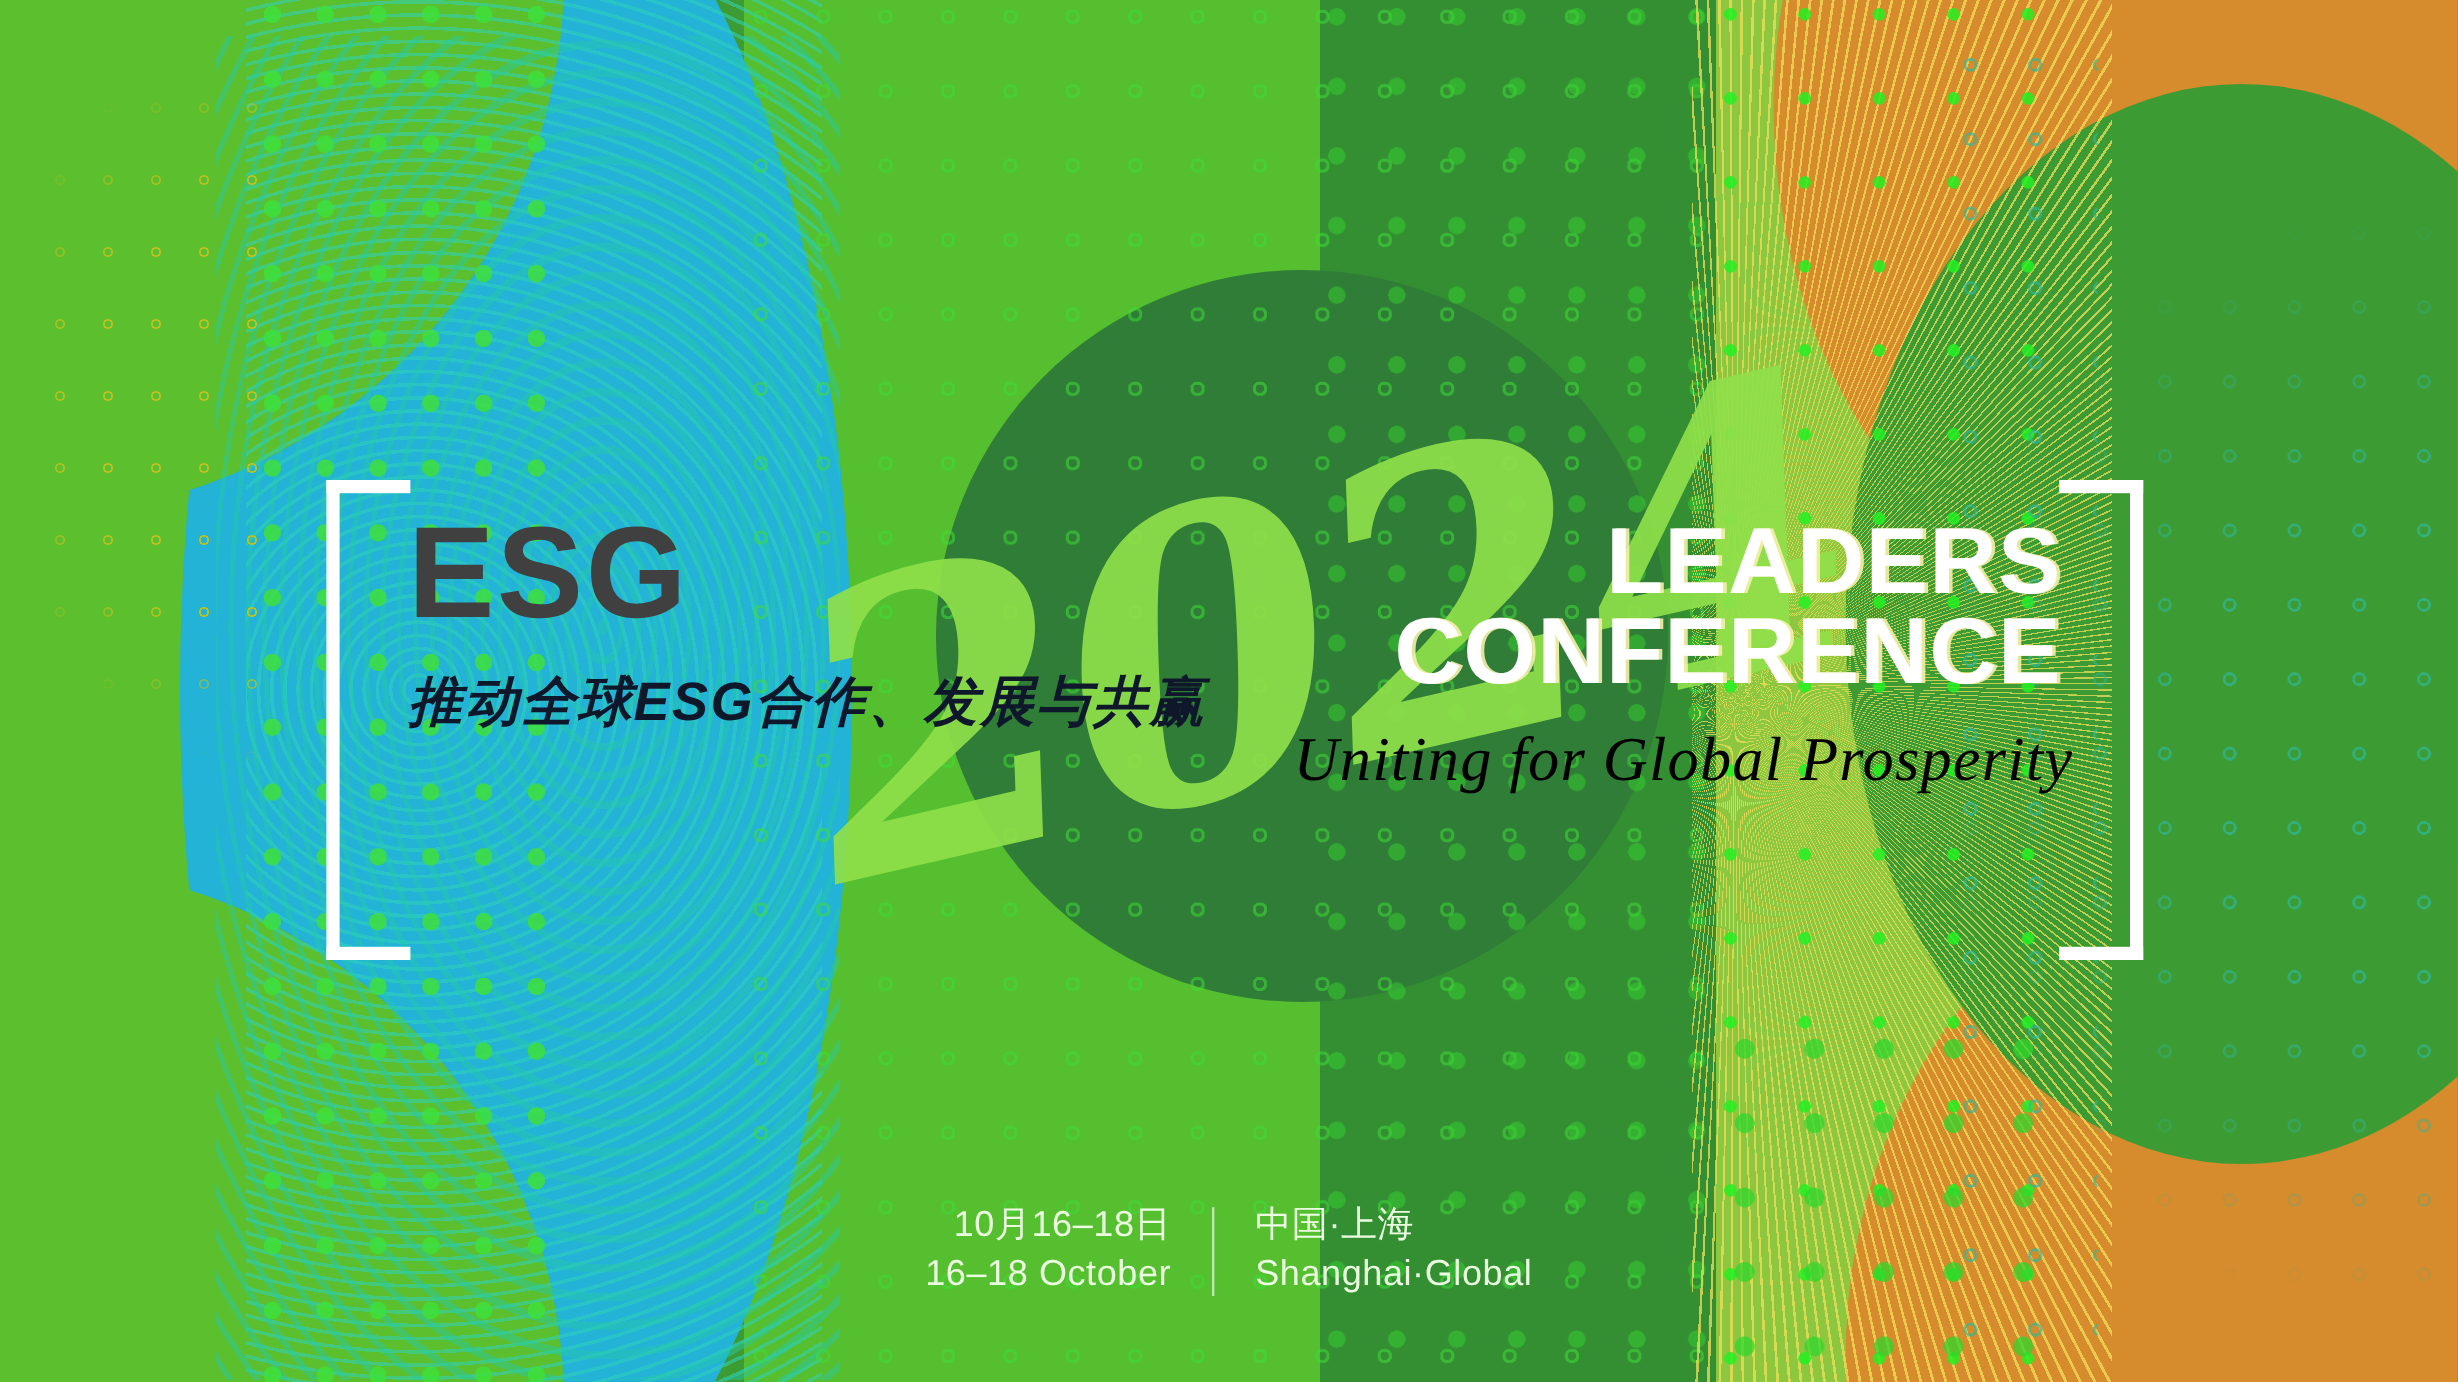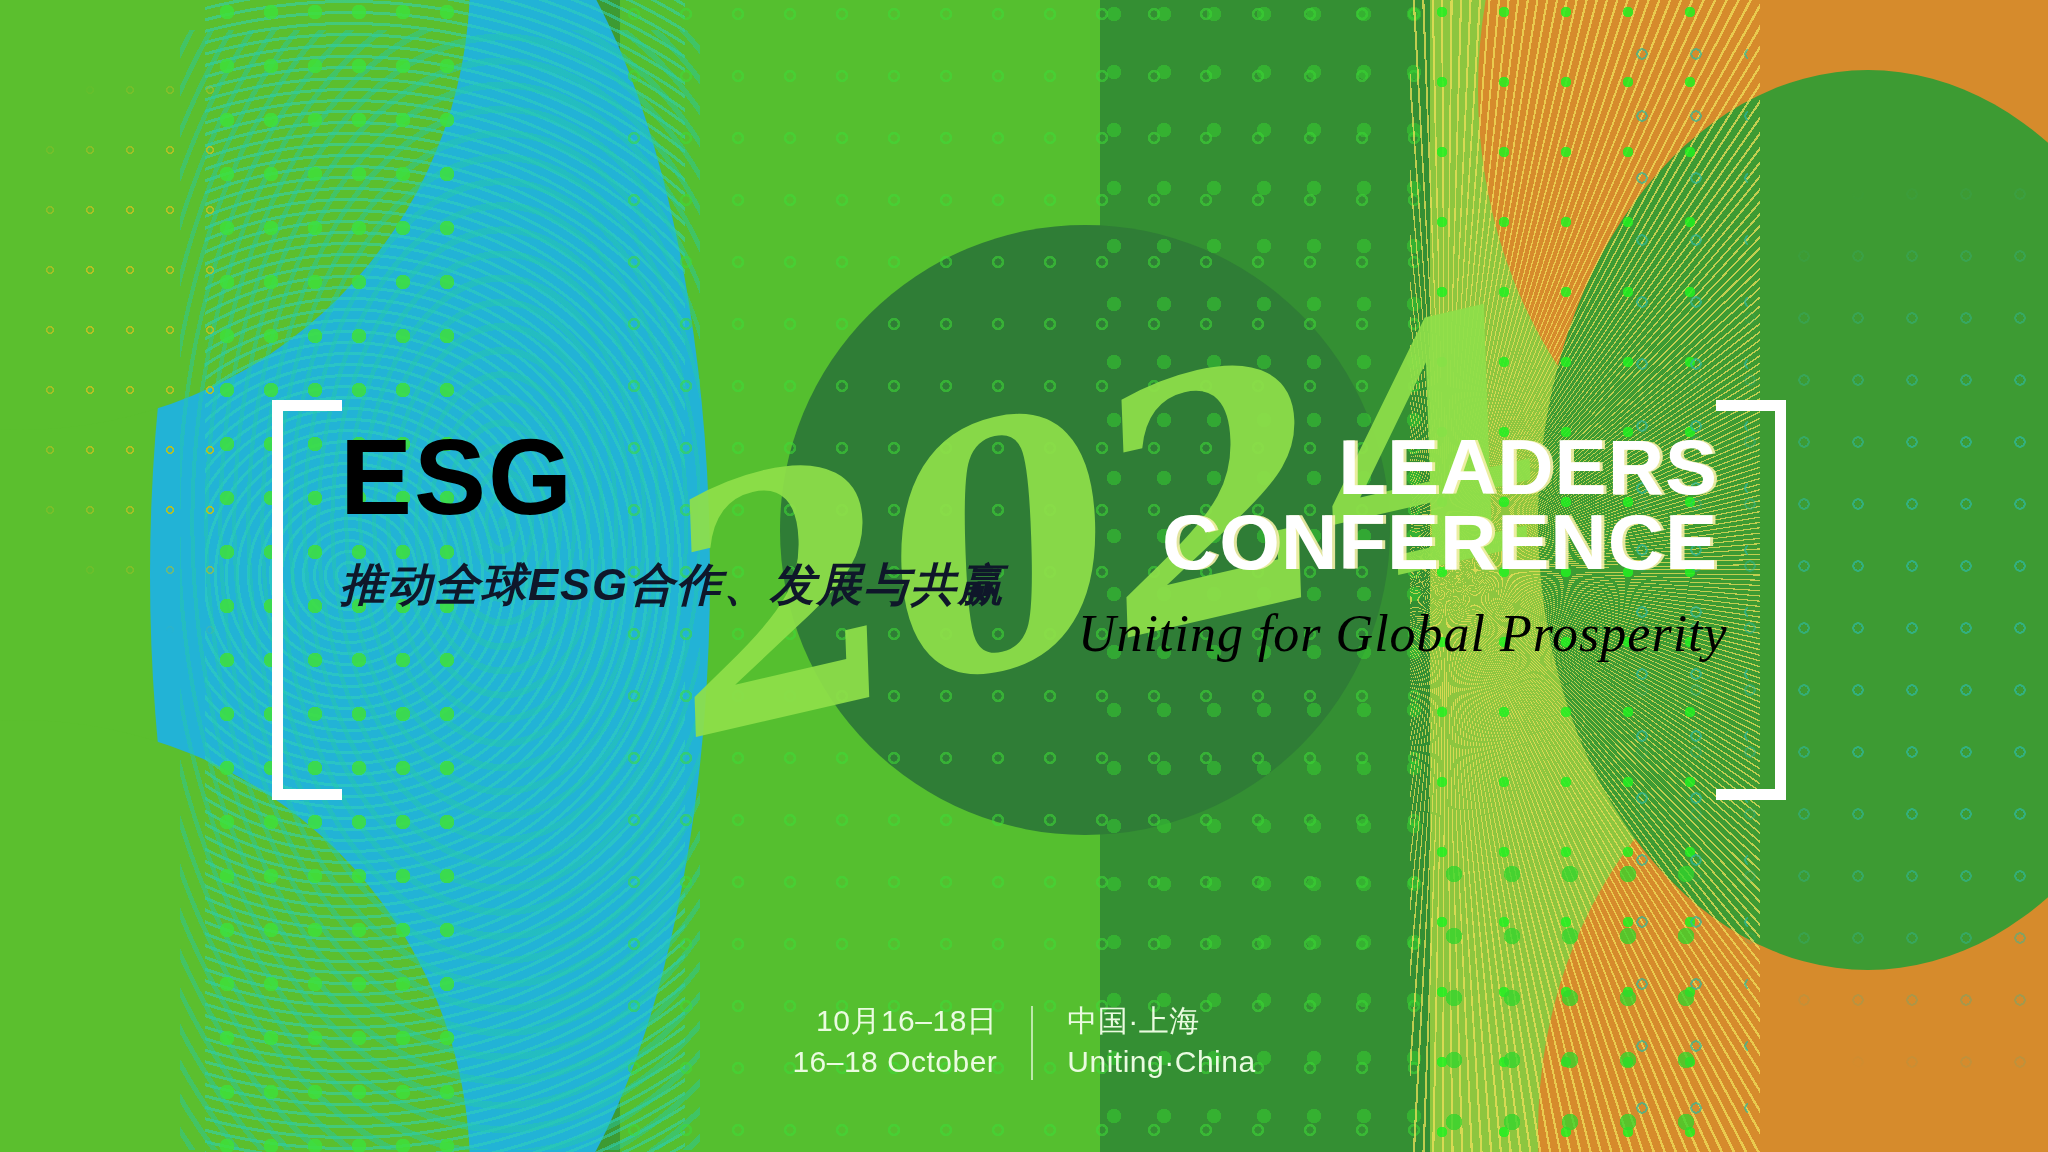--- a/index.html
+++ b/index.html
@@ -138,21 +138,21 @@
   
   .bracket { position:absolute; border:11px solid #ffffff; width:70px; }
   .bracket-l { left:272px; top:400px; height:400px; border-right:none; }
   .bracket-r { right:262px; top:400px; height:400px; border-left:none; }
 
   
   .content { position:absolute; inset:0; }
 
   .left-block { position:absolute; left:340px; top:425px; width:720px; }
   .esg-cn {
-    font-size:108px; font-weight:800; color:#000000;
+    font-size:108px; font-weight:800; color:#404040;
     letter-spacing:2px; line-height:.96;
   }
   .title-cn {
     margin-top:10px;
     font-size:86px; font-weight:800; color:#ffffff;
     letter-spacing:3px; line-height:1.05; white-space:nowrap;
   }
   .tagline-cn {
     margin-top:26px;
     font-size:45px; font-weight:700; color:#0f172a;
@@ -242,18 +242,18 @@
     </div>
 
     <div class="footer">
       <div class="f-col f-date">
         <div class="ln1">10月16–18日</div>
         <div class="ln2">16–18 October</div>
       </div>
       <div class="f-divider"></div>
       <div class="f-col f-place">
         <div class="ln1">中国·上海</div>
-        <div class="ln2">Uniting·China</div>
+        <div class="ln2">Shanghai·Global</div>
       </div>
     </div>
 
   </div>
 </div>
 
 </body></html>

